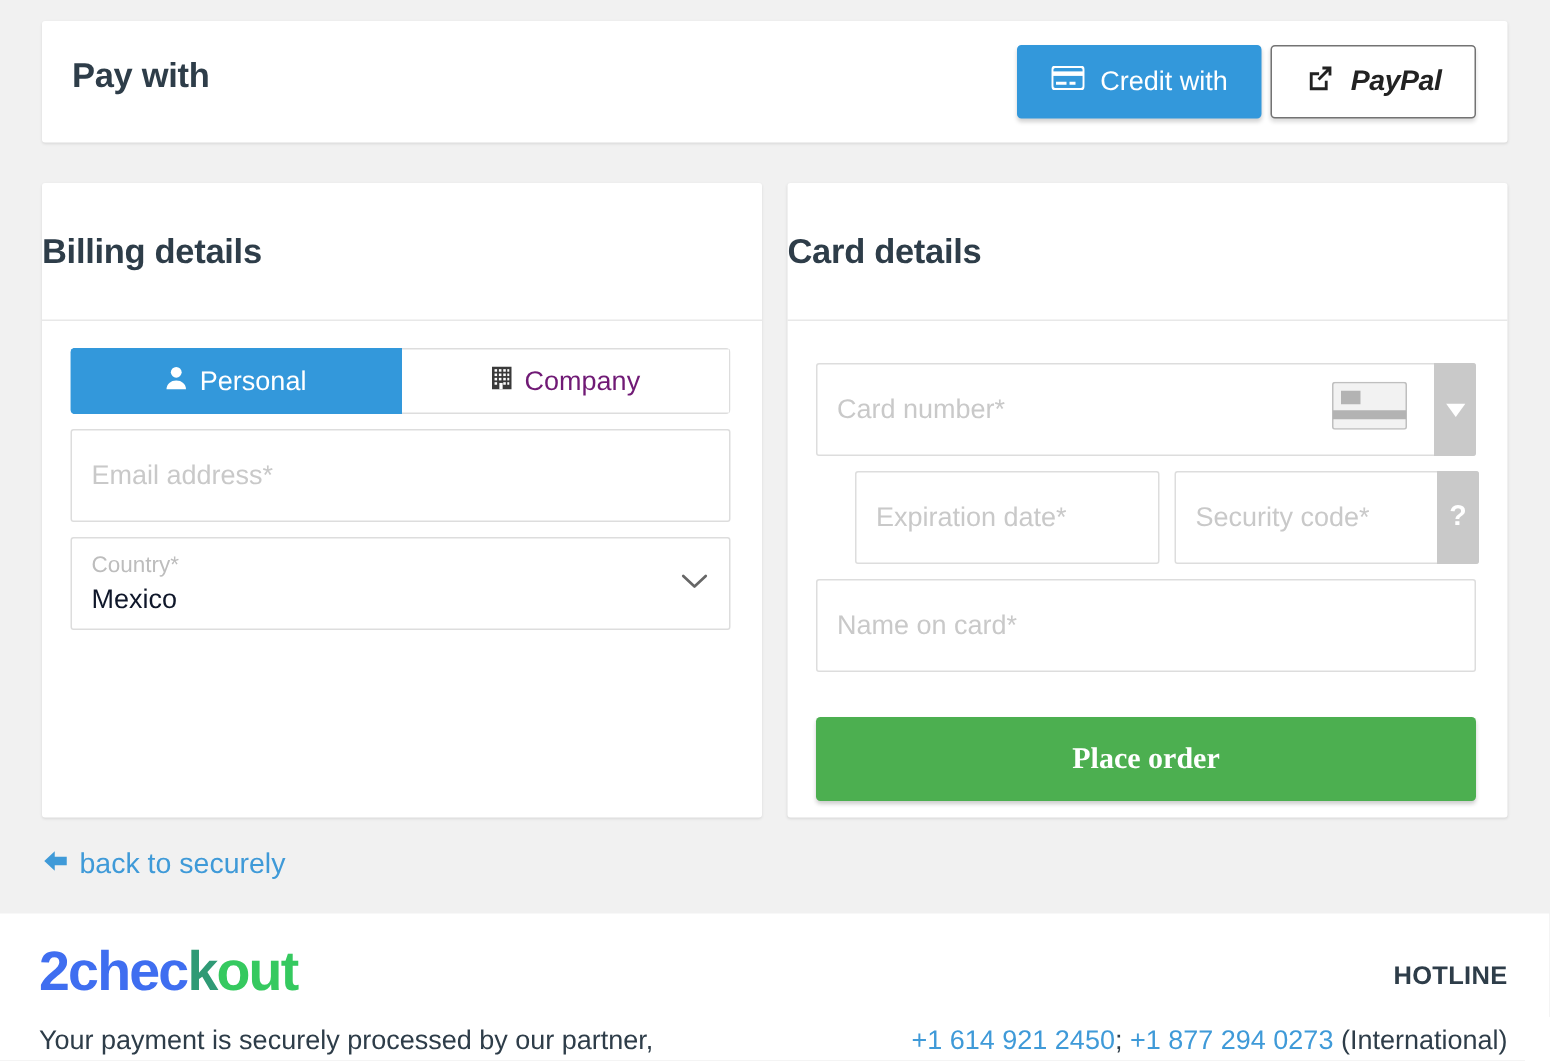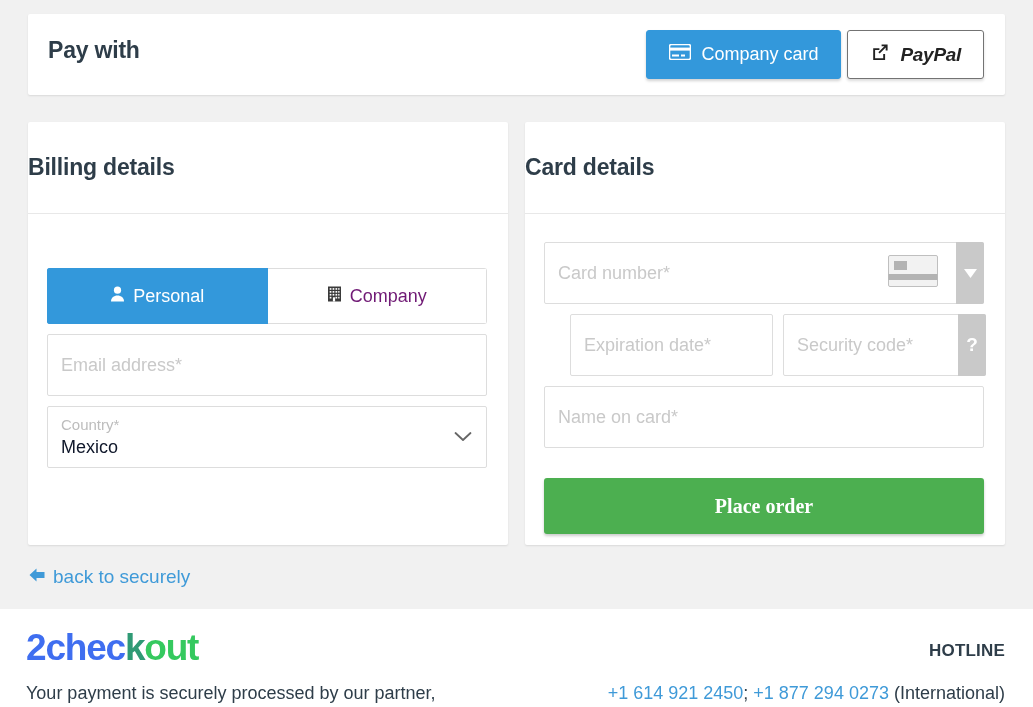--- a/index.html
+++ b/index.html
@@ -48,21 +48,21 @@
   .panel-head {
     height: 92px; border-bottom: 1px solid #e8e8e8;
     display: flex; align-items: center; 
   }
   .panel-head h2 {
     margin: 0; font-size: 23px; font-weight: bold; color: #2e3d49; letter-spacing: -0.2px;
   }
   .panel-body { padding: 18px 19px 0 19px; }
 
   
-  .seg { display: flex; width: 440px; height: 56px; border-radius: 3px; overflow: hidden; margin-top: 36px; }
+  .seg { display: flex; width: 440px; height: 44px; border-radius: 3px; overflow: hidden; }
   .seg-btn {
     flex: 1; display: flex; align-items: center; justify-content: center; gap: 8px;
     font-size: 18px; cursor: pointer;
   }
   .seg-btn.on  { background: #3398db; color: #fff; border: 1px solid #3398db; }
   .seg-btn.off { background: #fff; color: #701a75; border: 1px solid #ddd; border-left: none; }
 
   
   .field {
     position: relative; width: 440px; height: 62px; margin-top: 10px;
@@ -147,21 +147,21 @@
 
       <div class="pm-btn active">
         <span>
           <svg width="22" height="16" viewBox="0 0 22 16" aria-hidden="true">
             <rect x="0.5" y="0.5" width="21" height="15" rx="2" fill="none" stroke="#fff" stroke-width="1.6"></rect>
             <rect x="0.5" y="3.6" width="21" height="3" fill="#fff"></rect>
             <rect x="3" y="10.5" width="7" height="2" fill="#fff"></rect>
             <rect x="12" y="10.5" width="4" height="2" fill="#fff"></rect>
           </svg>
         </span>
-        <span>Company card</span>
+        <span>Credit with</span>
       </div>
 
       <div class="pm-btn inactive">
         <span>
           <svg width="20" height="20" viewBox="0 0 20 20" aria-hidden="true">
             <path d="M3.2 6.2 h6.2 v1.9 H5.1 v8.1 h8.1 v-4.3 h1.9 v6.2 H3.2 z" fill="#222"></path>
             <path d="M11.6 2.4 h6.0 v6.0 h-1.9 V5.6 l-6.0 6.0 -1.35-1.35 6.0-6.0 h-2.75 z" fill="#222"></path>
           </svg>
         </span>
         <span class="pm-label-paypal">PayPal</span>

